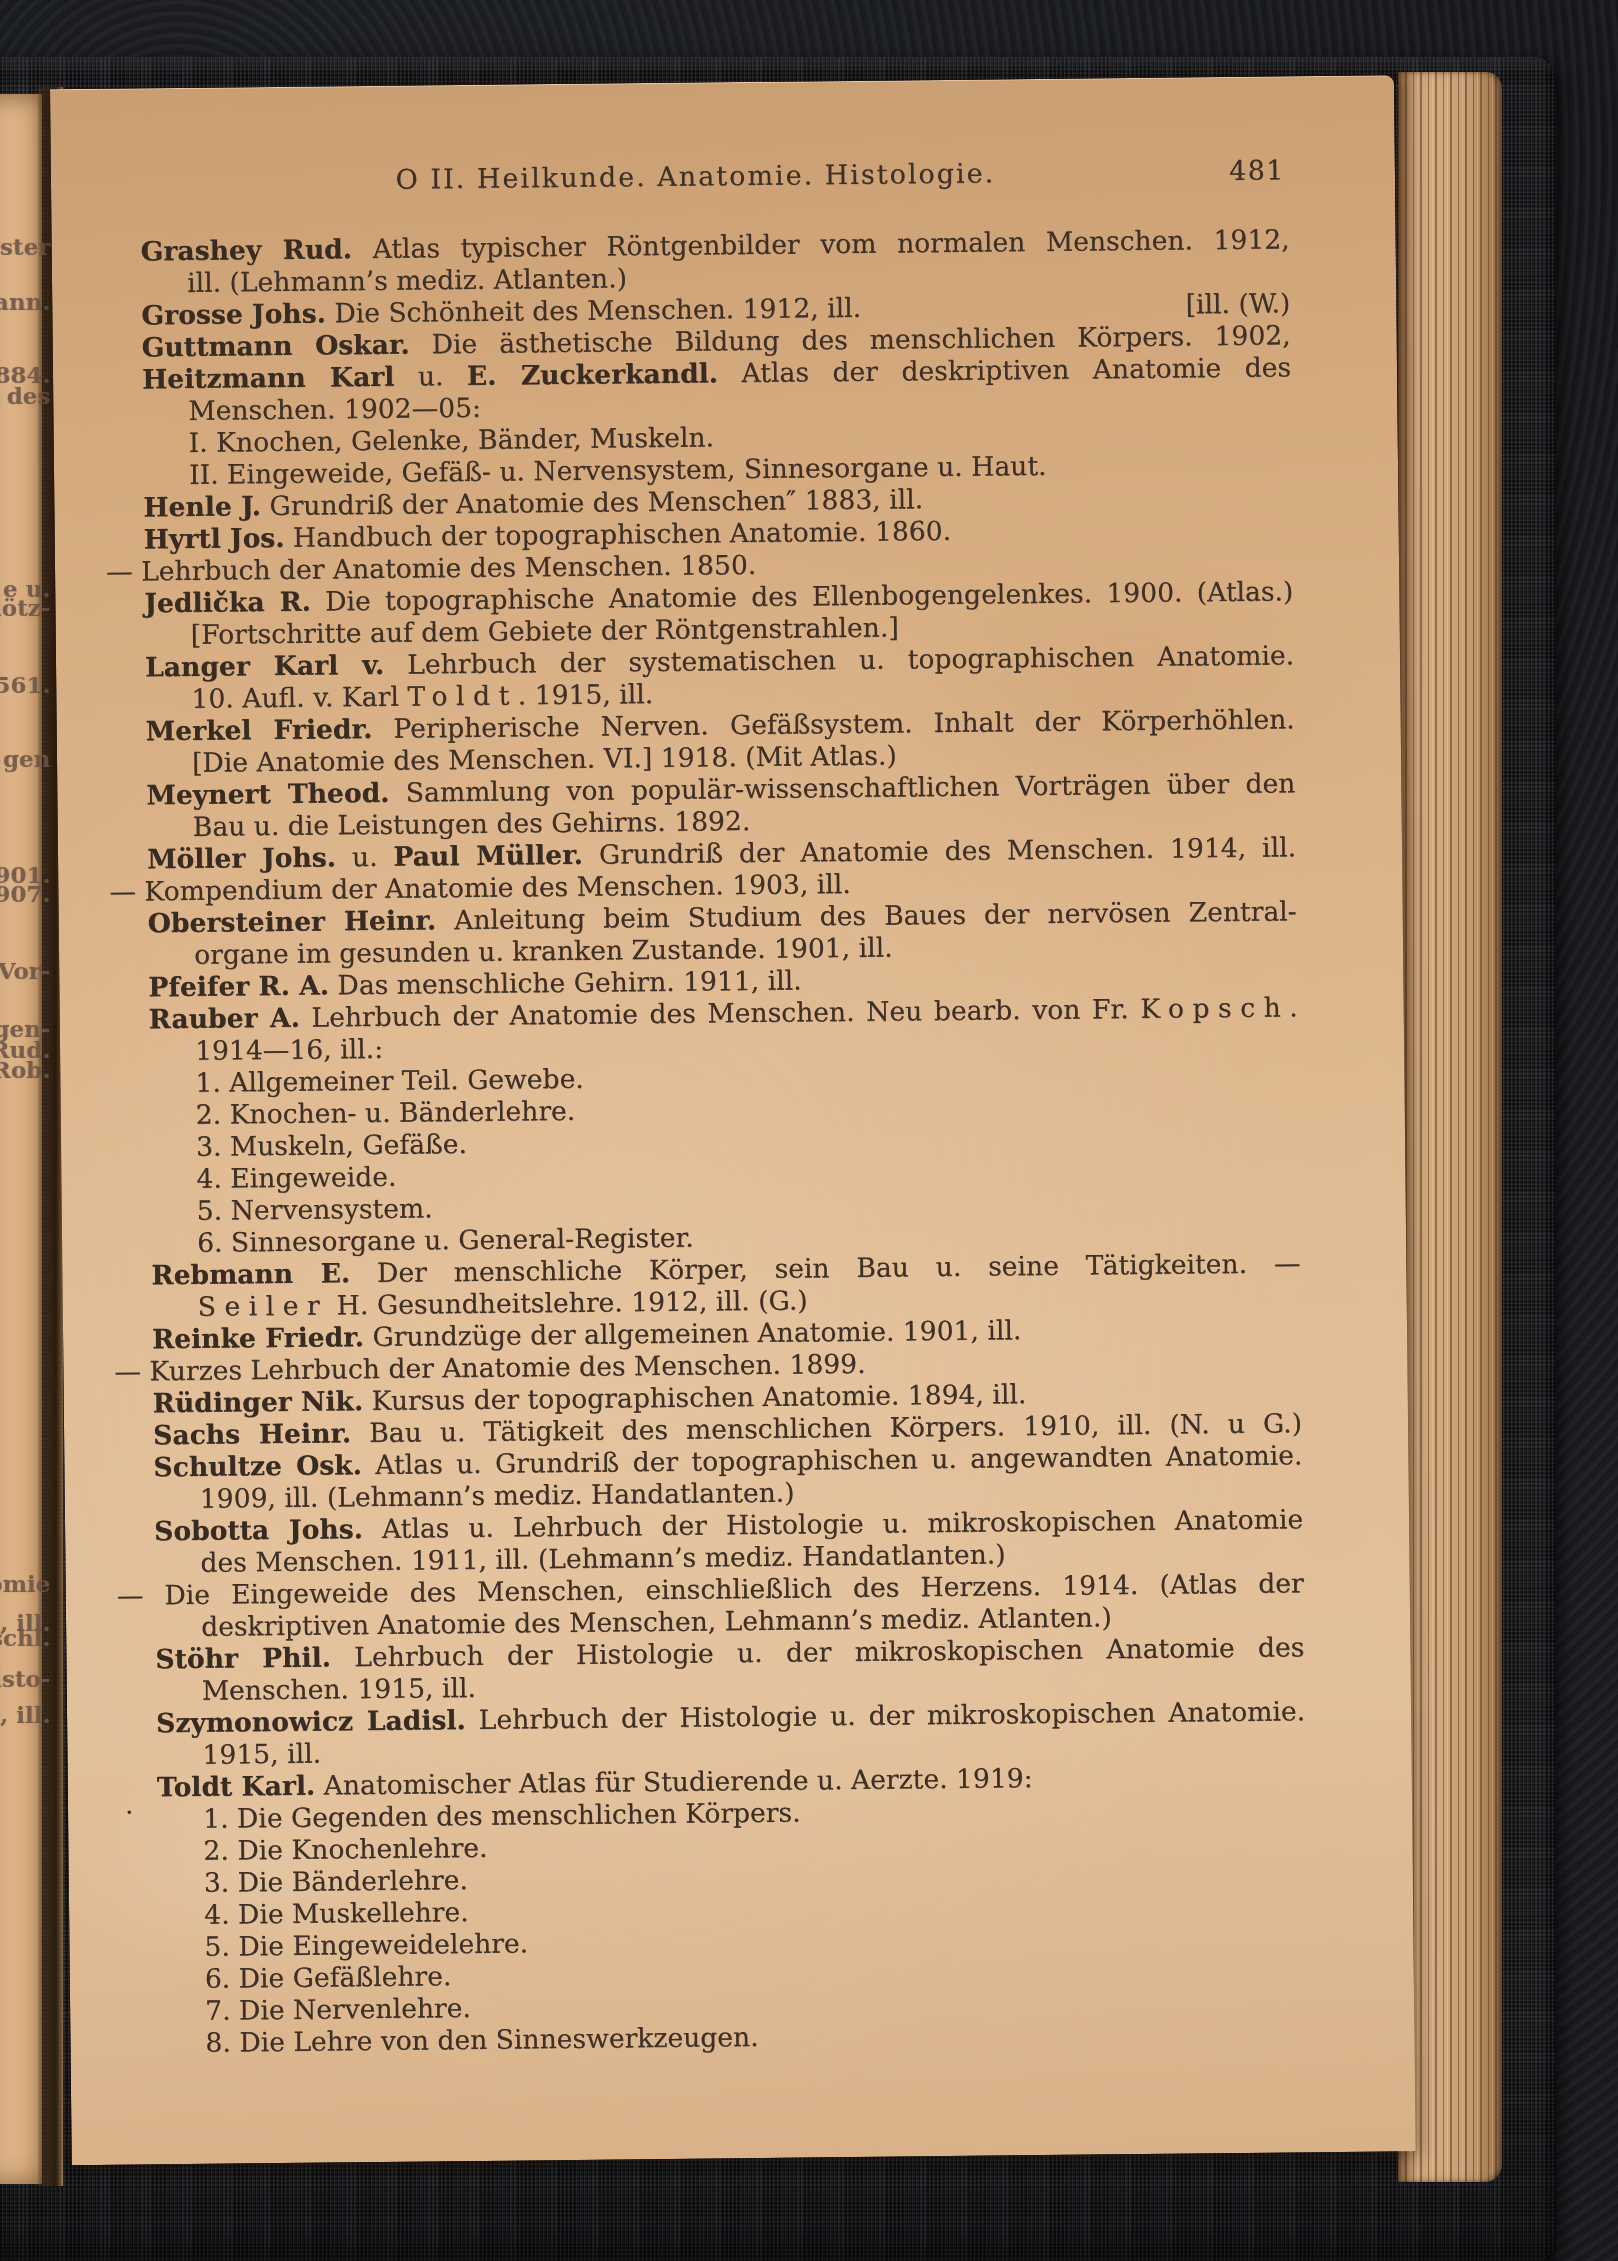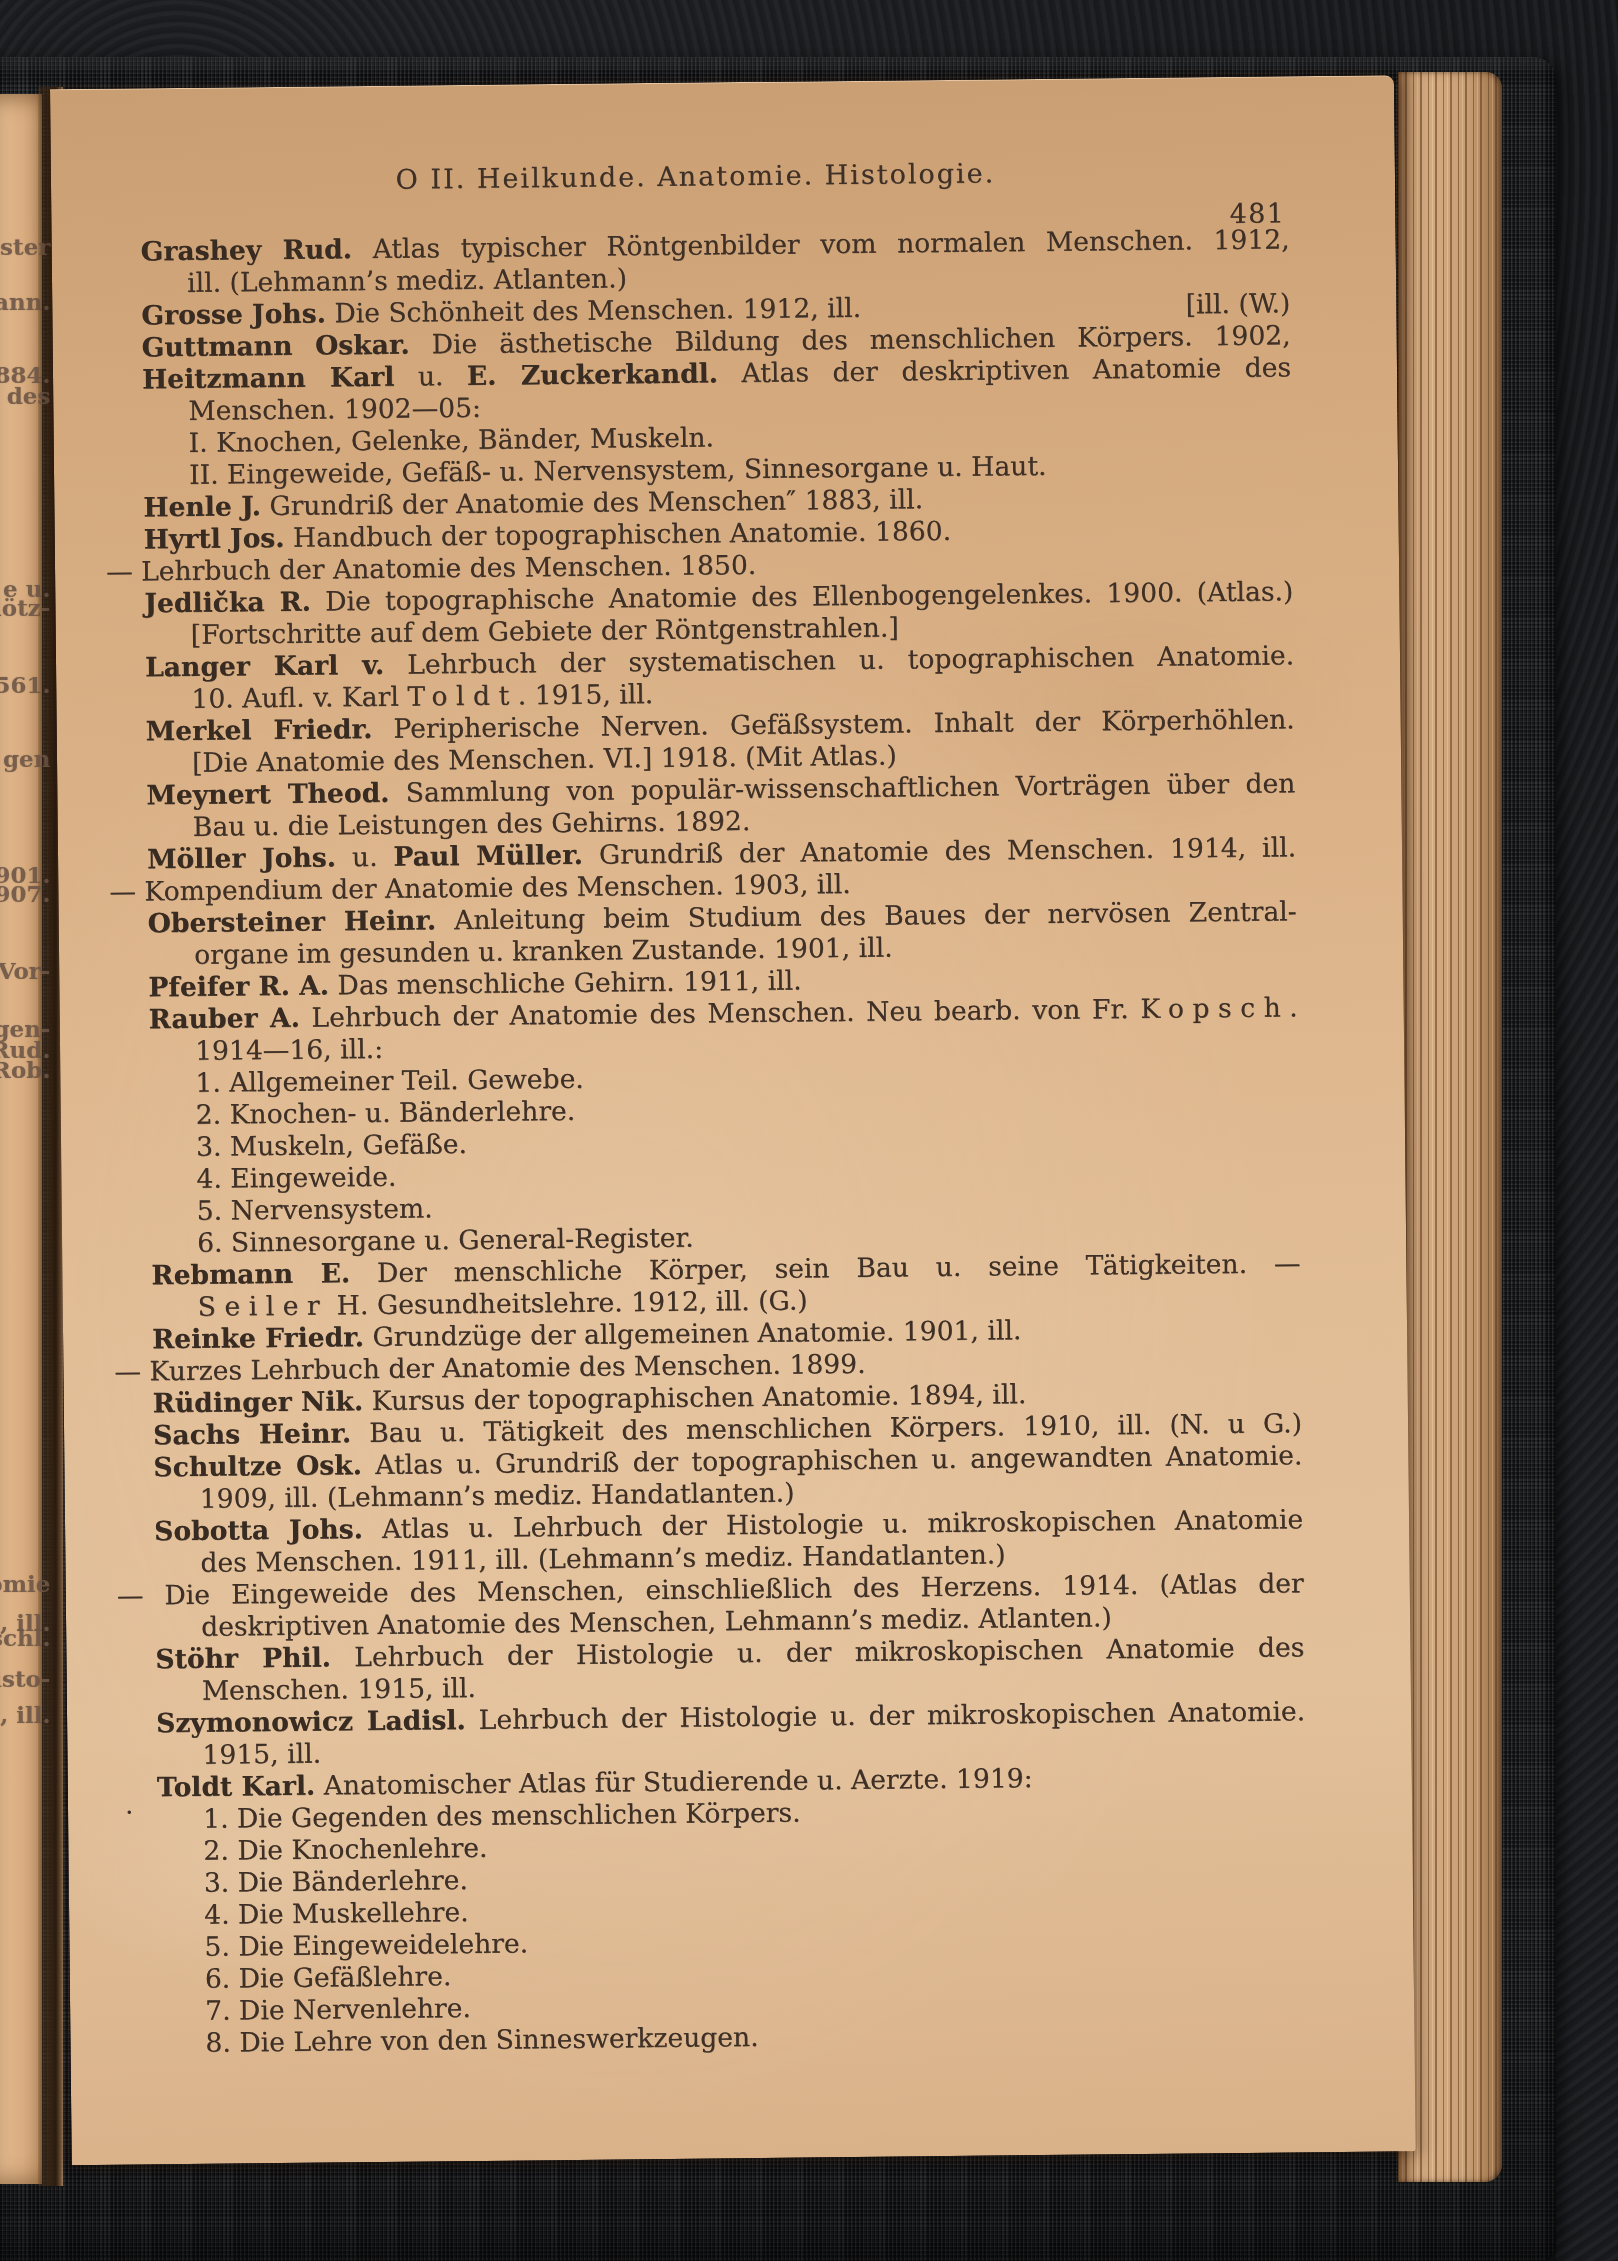--- a/index.html
+++ b/index.html
@@ -49,21 +49,21 @@
       radial-gradient(ellipse 954px 1226px at 42% 58%, rgba(255,243,222,.12), rgba(0,0,0,0) 70%),
       radial-gradient(ellipse 341px 204px at 80% 30%, rgba(150,95,45,.08), rgba(0,0,0,0) 70%),
       radial-gradient(ellipse 286px 177px at 14% 86%, rgba(255,244,226,.15), rgba(0,0,0,0) 70%),
       linear-gradient(178deg,#c99e72 0%,#d4a97e 16%,#dcb389 38%,#e1bd96 60%,#e2c09a 78%,#d9b189 100%);
     box-shadow: -5.4px 0 12.3px rgba(40,20,5,.35), 6.8px 4.1px 16.3px rgba(30,15,2,.25);
   }
   .page-inner{position:absolute;inset:0;color:var(--ink,#3e3026);}
   .pheader{position:absolute;left:89px;top:76px;width:1149px;height:34px;font-size:27px;line-height:34px;}
   .ptitle{display:block;text-align:center;letter-spacing:2px;transform:translateX(-19px);
     text-shadow:0.3px 0.3px 0.5px rgba(62,48,38,.5);}
-  .pnum{position:absolute;right:4.1px;top:0;letter-spacing:1.4px;text-shadow:0.3px 0.3px 0.5px rgba(62,48,38,.5);margin-top:43px;}
+  .pnum{position:absolute;right:4.1px;top:0;letter-spacing:1.4px;text-shadow:0.3px 0.3px 0.5px rgba(62,48,38,.5);}
   .textblock{position:absolute;left:89px;top:146px;width:1149px;}
   .line{height:32px;line-height:32px;font-size:26.6px;text-align:justify;
     text-shadow:0.3px 0.3px 0.5px rgba(58,44,34,.55);}
   .line.j{text-align-last:justify;}
   .line.ind{padding-left:46px;}
   .line.dash{text-indent:-38px;}
   .b{font-weight:bold;color:#382b21;}
   .sp{letter-spacing:.32em;}
   .mright{float:right;}
   .stray-dot{position:absolute;left:57px;top:1701px;font-size:27px;line-height:27px;

